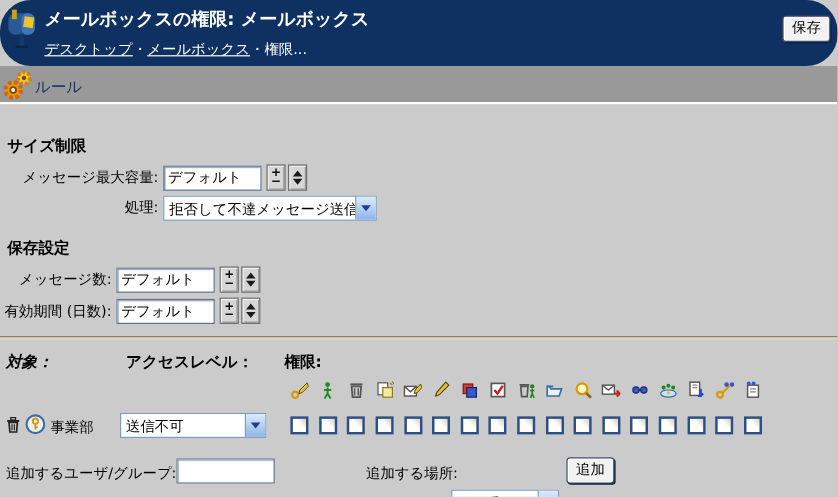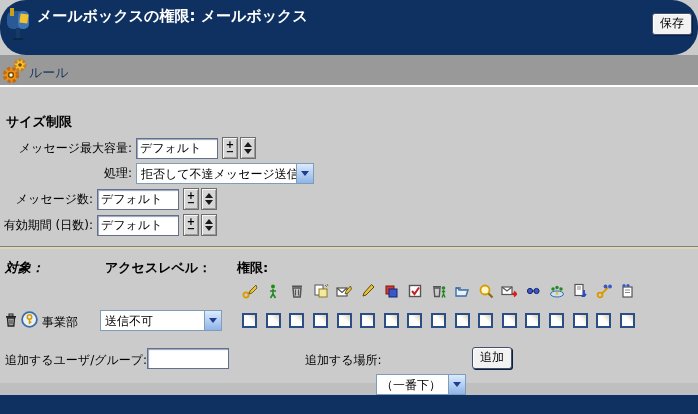--- a/index.html
+++ b/index.html
@@ -85,20 +85,21 @@
     <svg width="30" height="36" viewBox="0 0 30 36">
       <rect x="3" y="6" width="22" height="18" rx="6" fill="#2a5a96"></rect>
       <rect x="14" y="6" width="11" height="18" rx="5" fill="#3f74b5"></rect>
       <rect x="16" y="9" width="8" height="9" fill="#f0c230" transform="rotate(8 20 13)"></rect>
       <rect x="6" y="3" width="4" height="8" fill="#c8a020"></rect>
       <rect x="12" y="23" width="4" height="11" fill="#153a66"></rect>
       <rect x="9" y="33" width="10" height="2" fill="#0a2748"></rect>
     </svg>
   </span>
   <div class="hdr-title">メールボックスの権限: メールボックス</div>
+  <div class="hdr-bc" id="breadcrumb"><a>デスクトップ</a><span class="sep">・</span><a>メールボックス</a><span class="sep">・権限...</span></div>
   <span class="btn hdr-save">保存</span>
 </div>
 
 <div class="tabbar">
   <span class="tab-gears">
     <svg width="28" height="28" viewBox="0 0 28 28">
       <circle cx="18" cy="8" r="5" fill="#f5c335" stroke="#d07e10" stroke-width="3" stroke-dasharray="2.5,1.8"></circle>
       <circle cx="18" cy="8" r="1.8" fill="#7a4a06"></circle>
       <circle cx="9" cy="18" r="6.5" fill="#f0940f" stroke="#c86a08" stroke-width="3.4" stroke-dasharray="3,2.2"></circle>
       <circle cx="9" cy="18" r="2.4" fill="#fff" stroke="#7a4a06" stroke-width="1.5"></circle>
@@ -129,20 +130,21 @@
   <div class="frow">
     <span class="flabel w120">処理:</span>
     <span class="sel" style="width:178px">
       <span class="st">拒否して不達メッセージ送信</span>
       <span class="sa">
           <i></i>
         </span>
     </span>
   </div>
 
+  <div class="sec-h" style="margin-top:14px">保存設定</div>
 
   <div class="frow">
     <span class="flabel w95">メッセージ数:</span>
     <input class="txt" value="デフォルト" style="">
     <span class="spin">
       <span class="spinbtn">
         <span>+</span>
         <span>−</span>
       </span>
       <span class="spinbtn">

